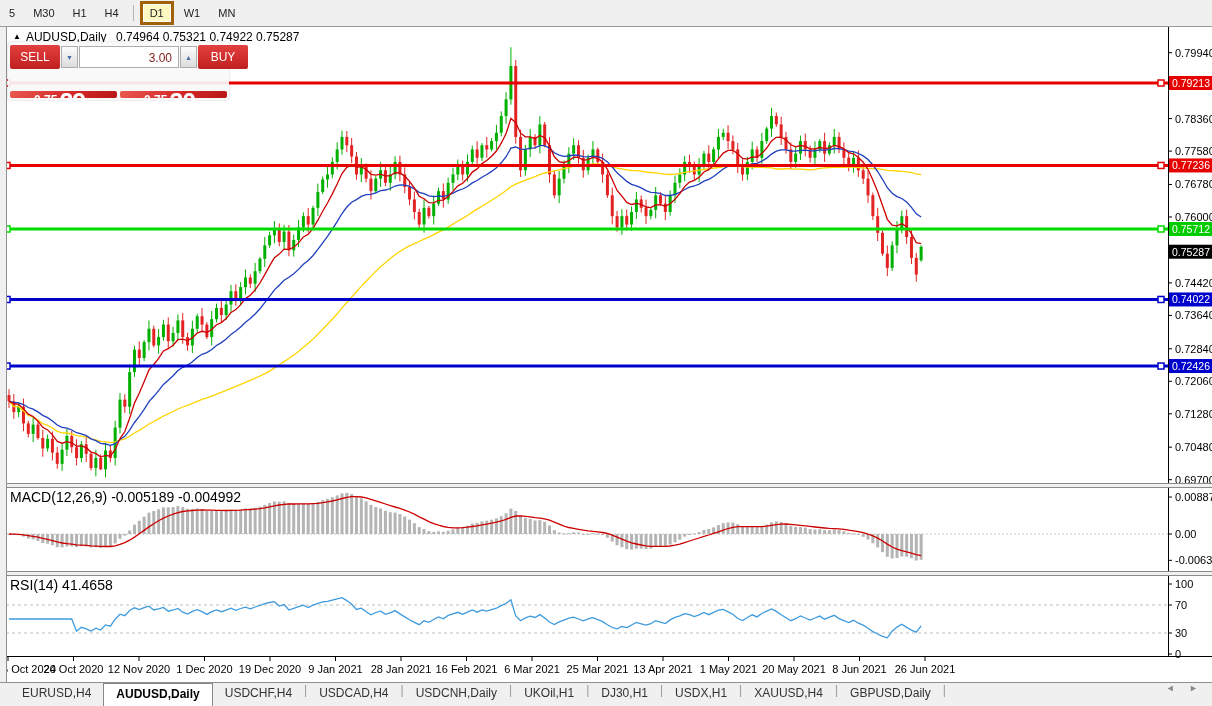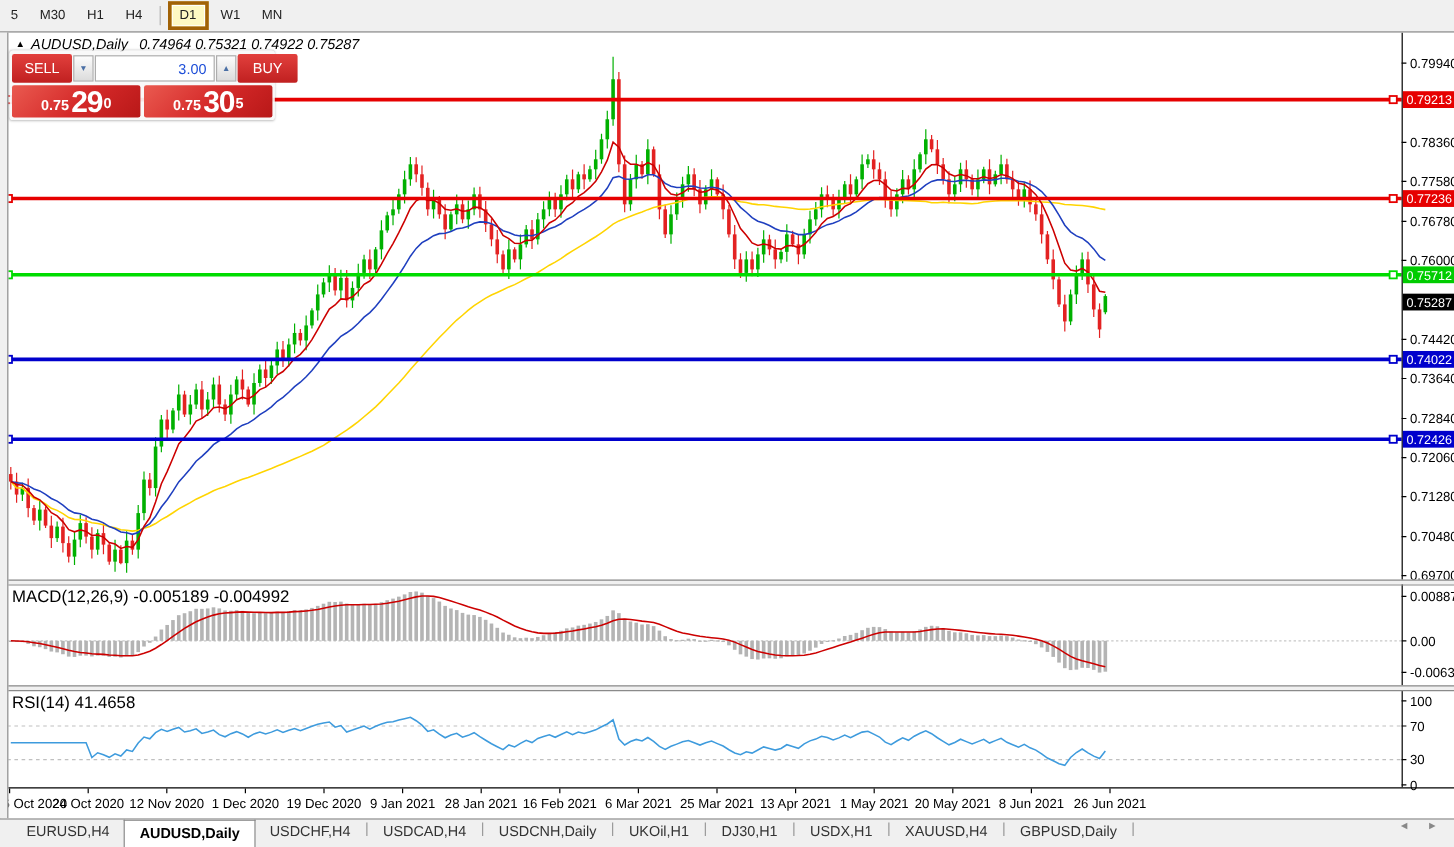--- a/index.html
+++ b/index.html
@@ -5,30 +5,30 @@
   html,body{margin:0;padding:0;background:#fff;}
   #app{position:relative;width:1212px;height:706px;font-family:"Liberation Sans",sans-serif;background:#fff;overflow:hidden;}
   
   #toolbar{position:absolute;left:0;top:0;width:1212px;height:26px;background:#f0f0f0;border-bottom:1px solid #9a9a9a;display:flex;align-items:center;z-index:5;}
   .tf-btn{font-size:11px;color:#222;padding:3px 7px;margin:0 1px;border:1px solid transparent;cursor:default;}
   .tf-btn.active{background:#fef9c3;border:3px solid #a16207;box-shadow:inset 0 0 0 1px #fff;}
   .tf-sep{width:1px;height:16px;background:#b5b5b5;margin:0 5px;}
   
   #frameL{position:absolute;left:0;top:26px;width:6px;height:656px;background:#f0f0f0;border-right:1px solid #909090;z-index:4;}
   
-  #chart-header{position:absolute;left:13px;top:30px;font-size:12px;color:#000;z-index:6;font-style:italic;}
+  #chart-header{position:absolute;left:13px;top:30px;font-size:12px;color:#000;z-index:6;}
   #chart-header .tri{font-size:8px;vertical-align:2px;margin-right:5px;}
   
   #trade-panel{position:absolute;left:8px;top:42px;width:221px;height:58px;z-index:7;background:rgba(248,248,248,.92);border-radius:3px;box-shadow:0 0 2px rgba(0,0,0,.25);}
   #tp-row1{position:absolute;left:2px;top:3px;height:24px;width:238px;display:flex;}
   .tp-btn-sm{width:50px;height:24px;background:linear-gradient(#e2403d,#c02020);color:#fff;font-size:12px;display:flex;align-items:center;justify-content:center;border-radius:2px;}
   .spin{width:17px;height:22px;margin:1px 1px;background:linear-gradient(#fcfcfc,#dcdcdc);border:1px solid #adadad;display:flex;align-items:center;justify-content:center;font-size:7px;color:#4a6fa5;box-sizing:border-box;}
-  #tp-vol{flex:1;height:22px;margin-top:1px;background:#fff;border:1px solid #adadad;font-size:12px;color:#1d4ed8;text-align:right;padding:0 6px;line-height:22px;box-sizing:border-box;}
+  #tp-vol{flex:1;height:22px;margin-top:1px;background:#fff;border:1px solid #adadad;font-size:12px;color:#7f1d1d;text-align:right;padding:0 6px;line-height:22px;box-sizing:border-box;}
   #tp-row2{position:absolute;left:2px;top:29px;width:217px;height:27px;display:flex;gap:3px;}
-  .tp-price{flex:1;background:linear-gradient(135deg,#ea5a50 0%,#d42828 55%,#b81818 100%);color:#fff;display:flex;align-items:flex-end;justify-content:center;border-radius:2px;padding-bottom:1px;}
+  .tp-price{flex:1;background:linear-gradient(135deg,#ea5a50 0%,#d42828 55%,#b81818 100%);color:#fff;display:flex;align-items:flex-start;justify-content:center;border-radius:2px;padding-bottom:1px;margin-top:20px;}
   .tp-price .pfx{font-size:12px;font-weight:bold;margin-right:2px;line-height:18px;}
   .tp-price .big{font-size:25px;font-weight:bold;line-height:23px;letter-spacing:-1px;}
   .tp-price .sup{font-size:12px;font-weight:bold;line-height:30px;vertical-align:top;margin-left:1px;align-self:flex-start;}
   
   .ind-label{position:absolute;left:10px;font-size:14px;color:#000;z-index:6;}
   
   #chart-svg{position:absolute;left:0;top:0;z-index:2;}
   
   #tabbar{position:absolute;left:0;top:682px;width:1212px;height:24px;background:#f0f0f0;border-top:1px solid #909090;display:flex;align-items:flex-start;z-index:5;font-size:12px;color:#333;}
   .tab{padding:3px 12px 4px 12px;white-space:nowrap;cursor:default;}

